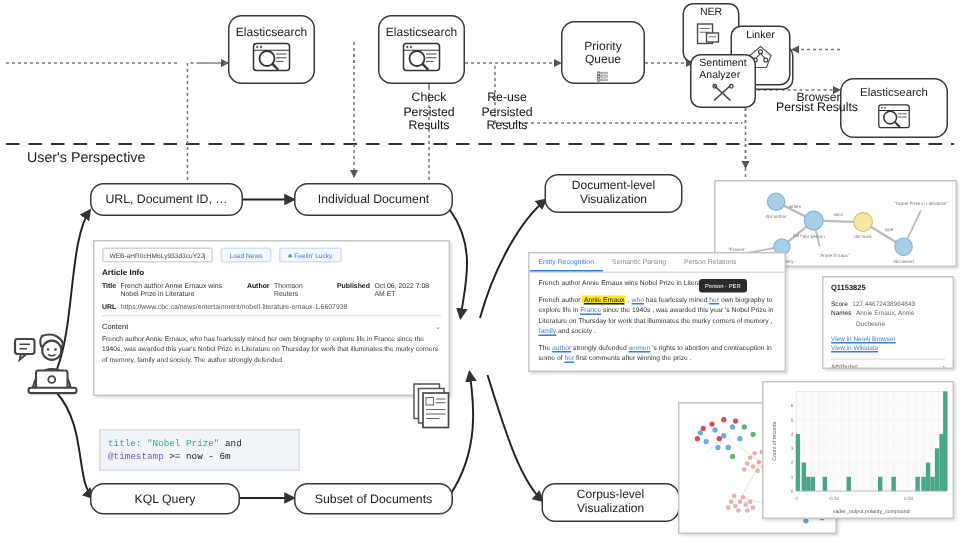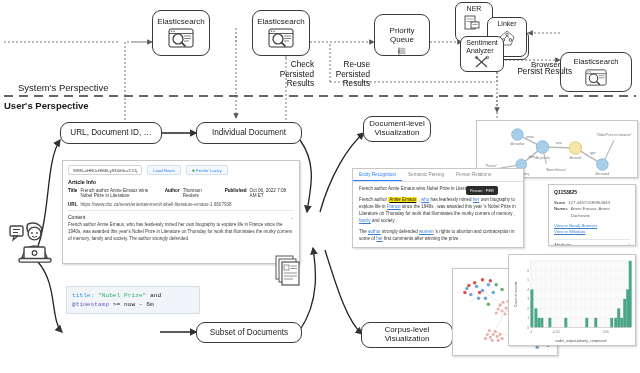--- a/index.html
+++ b/index.html
@@ -6,21 +6,21 @@
   body{width:640px;height:373px;position:relative;overflow:hidden;
        font-family:"Liberation Sans", sans-serif;color:#1a1a1a;}
   #canvas{position:absolute;left:0;top:0;width:640px;height:373px;}
   svg.wires{position:absolute;left:0;top:0;width:640px;height:373px;pointer-events:none;}
   .node{position:absolute;box-sizing:border-box;border:1.4px solid #3a3a3a;
         border-radius:9px;background:#fff;display:flex;flex-direction:column;
         align-items:center;justify-content:center;text-align:center;
         line-height:1.12;color:#222;}
   .node .lbl{display:block;}
   .perspective{position:absolute;font-size:9.5px;color:#1a1a1a;white-space:nowrap;}
-  .edgelabel{position:absolute;font-size:8.2px;color:#111;text-align:right;
+  .edgelabel{position:absolute;font-size:8.2px;color:#111;text-align:center;
              line-height:1.18;white-space:pre-line;}
   
   .es-icon{width:26px;height:20px;margin-top:2px;}
   .q-icon{width:16px;height:16px;margin-top:2px;}
   .kg-icon{width:16px;height:16px;margin-top:1px;}
   
   .worker{position:absolute;border:1.3px solid #3a3a3a;border-radius:7px;background:#fff;
           display:flex;flex-direction:column;align-items:center;justify-content:flex-start;
           font-size:7px;line-height:1.1;padding-top:2px;box-sizing:border-box;}
   
@@ -120,22 +120,21 @@
 
     <path d="M300,330 C320,300 316,268 313,248" fill="none" stroke="#222" stroke-width="1.3" marker-end="url(#ah)"></path>
 
     <path d="M320,212 C330,176 348,146 364,133" fill="none" stroke="#222" stroke-width="1.3" marker-end="url(#ah)"></path>
 
     <path d="M325,250 C338,292 348,322 362,334" fill="none" stroke="#222" stroke-width="1.3" marker-end="url(#ah)"></path>
 
     <path d="M160,332 L196,332" fill="none" stroke="#222" stroke-width="1.3" marker-end="url(#ah)"></path>
   </svg>
 
-  <div class="perspective" style="left:18px;top:82px;">System's Perspective</div>
-  <div class="perspective" style="left:4px;top:100px;font-weight:bold;">User's Perspective</div>
+  <div class="perspective" style="left:18px;top:100px;">User's Perspective</div>
 
   <div class="node" style="left:152px;top:10px;width:58px;height:46px;font-size:8px;">
     <span class="lbl">Elasticsearch</span>
     <svg class="es-icon" viewBox="0 0 26 20">
       <rect x="1" y="1" width="24" height="18" rx="2" fill="#fff" stroke="#333" stroke-width="1"></rect>
       <line x1="1" y1="5.5" x2="25" y2="5.5" stroke="#333" stroke-width=".8"></line>
       <circle cx="3.5" cy="3.3" r=".8" fill="#666"></circle>
         <circle cx="6" cy="3.3" r=".8" fill="#666"></circle>
       <line x1="16" y1="8" x2="23" y2="8" stroke="#666" stroke-width=".8"></line>
       <line x1="16" y1="10.5" x2="23" y2="10.5" stroke="#666" stroke-width=".8"></line>
@@ -229,24 +228,27 @@
 Persisted
 Results</div>
   <div class="edgelabel" style="left:500px;top:67px;width:72px;text-align:right;">Persist Results</div>
 
   <div class="node" style="left:60px;top:122px;width:102px;height:22px;font-size:8.2px;">
     <span class="lbl">URL, Document ID, …</span>
   </div>
   <div class="node" style="left:196px;top:122px;width:106px;height:22px;font-size:8.2px;">
     <span class="lbl">Individual Document</span>
   </div>
+  <div class="node" style="left:60px;top:322px;width:100px;height:21px;font-size:8.2px;">
+    <span class="lbl">KQL Query</span>
+  </div>
   <div class="node" style="left:196px;top:322px;width:106px;height:21px;font-size:8.2px;">
     <span class="lbl">Subset of Documents</span>
   </div>
-  <div class="node" style="left:363px;top:116px;width:68px;height:26px;font-size:8px;">
+  <div class="node" style="left:363px;top:116px;width:92px;height:26px;font-size:8px;">
     <span class="lbl" style="white-space:pre-line;">Document-level
 Visualization</span>
   </div>
   <div class="node" style="left:361px;top:322px;width:92px;height:26px;font-size:8px;">
     <span class="lbl" style="white-space:pre-line;text-align:right;">Corpus-level
 Visualization</span>
   </div>
 
   <svg style="position:absolute;left:8px;top:218px;width:48px;height:48px;" viewBox="0 0 48 48">
     <rect x="2" y="8" width="13" height="10" rx="1.6" fill="#fff" stroke="#444" stroke-width="1.4"></rect>

